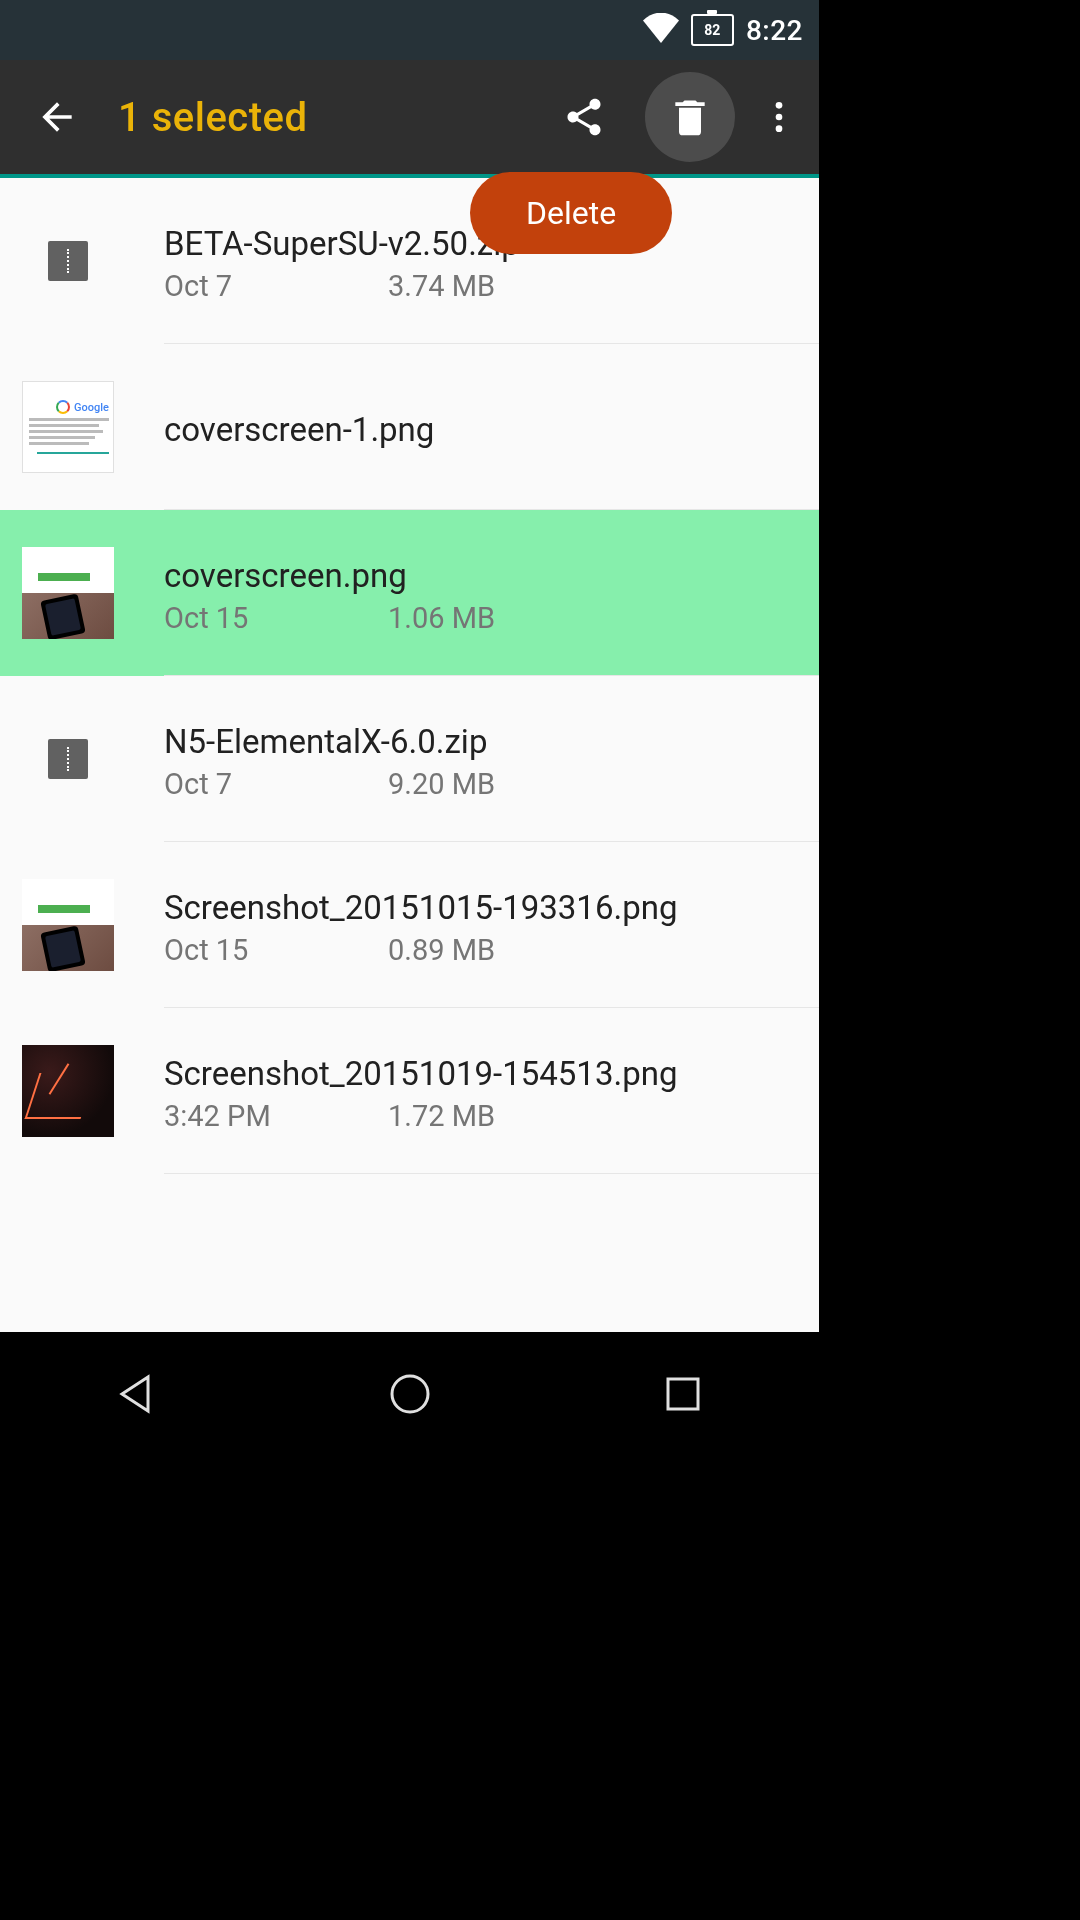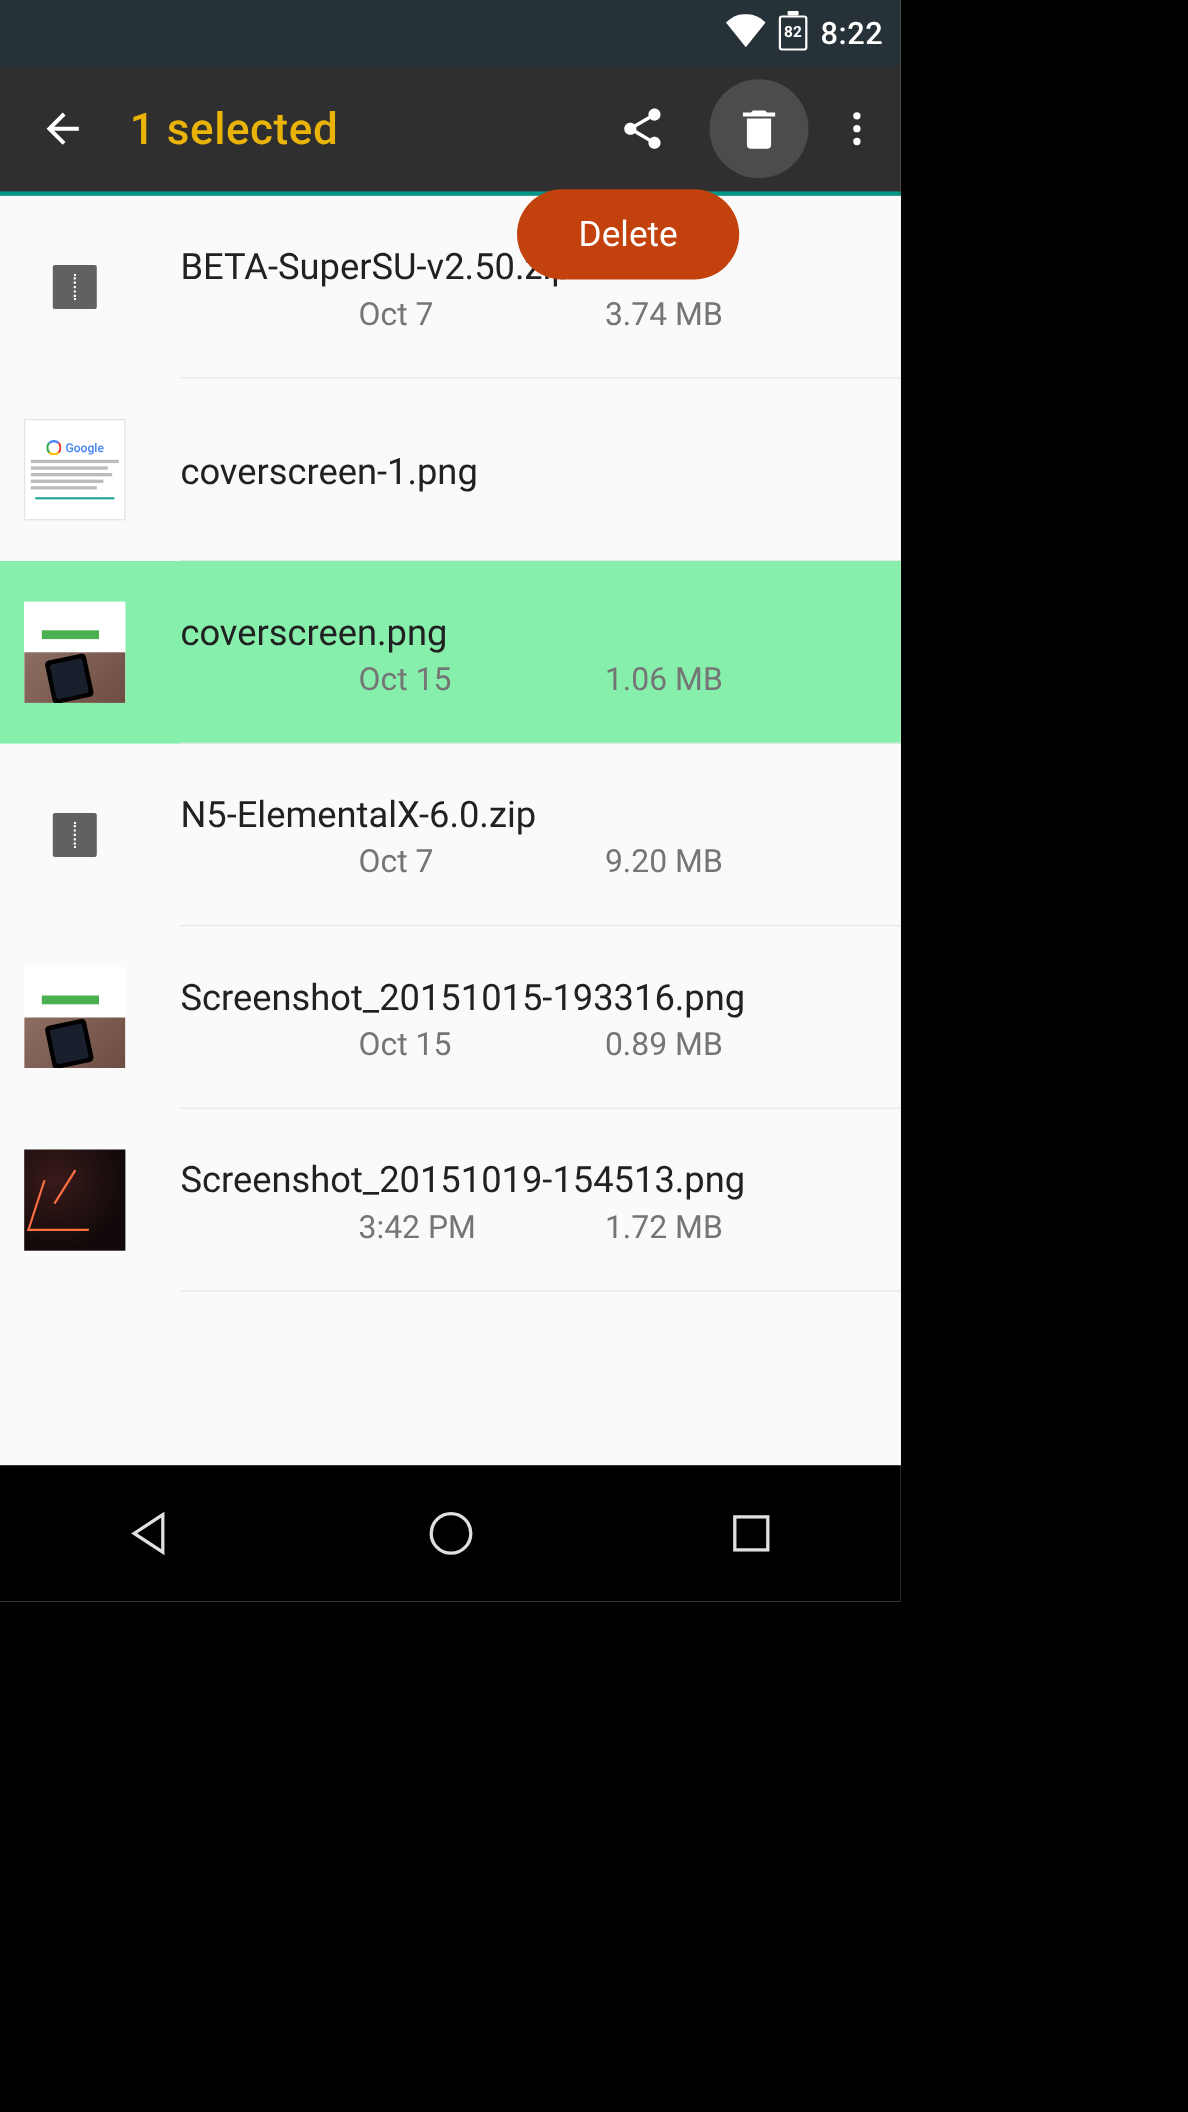--- a/index.html
+++ b/index.html
@@ -2,21 +2,21 @@
 <html><head>
 <meta charset="utf-8">
 <style>
   * { margin: 0; padding: 0; box-sizing: border-box; font-family: Roboto, "Helvetica Neue", Arial, sans-serif; }
   html, body { width: 819px; height: 1456px; background: #000; overflow: hidden; }
   .screen { width: 819px; height: 1456px; background: #fafafa; display: flex; flex-direction: column; position: relative; }
 
   
   .statusbar { height: 60px; background: #263238; display: flex; justify-content: flex-end; align-items: center; padding: 0 16px; gap: 12px; color: #fff; }
   .statusbar .clock { font-size: 28px; font-weight: 500; letter-spacing: 0.5px; }
-  .batt-box { width: 26px; height: 32px; border: 2px solid #fff; border-radius: 3px; position: relative; display: flex; align-items: center; justify-content: center; }
+  .batt-box { width: 43px; height: 32px; border: 2px solid #fff; border-radius: 3px; position: relative; display: flex; align-items: center; justify-content: center; }
   .batt-box::before { content:""; position:absolute; top:-6px; left:50%; transform:translateX(-50%); width:10px; height:4px; background:#fff; border-radius:1px; }
   .batt-box span { font-size: 14px; font-weight: 700; color:#fff; }
 
   
   .actionbar { height: 118px; background: #2f2f2f; display: flex; align-items: center; padding: 0 20px; gap: 24px; border-bottom: 4px solid #009688; }
   .actionbar .title { flex: 1; color: #eab308; font-size: 40px; font-weight: 500; letter-spacing: 0.5px; }
   .icon-btn { width: 74px; height: 74px; display:flex; align-items:center; justify-content:center; border-radius: 50%; color:#fff; }
   .icon-btn.highlight { background: #4c4c4c; width: 90px; height: 90px; }
   .icon-btn svg { width: 44px; height: 44px; fill: #fff; }
 
@@ -36,26 +36,26 @@
   
   .list { flex: 1; background: #fafafa; overflow: hidden; }
   .row { display: flex; align-items: center; height: 166px; padding-left: 22px; }
   .row.selected { background: #86efac; }
   .thumb { width: 92px; height: 92px; margin-right: 50px; display:flex; align-items:center; justify-content:center; background:#fff; border:1px solid #e0e0e0; overflow:hidden; font-size:10px; color:#555; }
   .thumb.archive { width: 40px; height: 40px; margin-left: 26px; margin-right: 76px; background:#616161; border:none; border-radius:2px; position:relative; }
   .thumb.archive::after { content:""; position:absolute; left:50%; top:8px; bottom:8px; width:0; border-left:2px dotted #fff; transform:translateX(-50%); }
   .details { flex:1; display:flex; flex-direction:column; justify-content:center; gap:6px; border-bottom: 1px solid #e6e6e6; height:100%; padding-top:28px; padding-bottom:22px; }
   .row:first-child .details { border-top: none; }
   .fname { font-size: 33px; color:#212121; font-weight:400; white-space:nowrap; overflow:hidden; text-overflow:ellipsis; }
-  .meta { display:flex; font-size: 29px; color:#757575;justify-content:center; }
+  .meta { display:flex; font-size: 29px; color:#757575; }
   .meta .date { width: 224px; }
   .meta .size { }
 
   
-  .thumb.g1 { flex-direction:column; align-items:center; padding:4px; }
+  .thumb.g1 { flex-direction:column; align-items:flex-end; padding:4px; }
   .thumb.g1 .ghead { display:flex; align-items:center; gap:4px; }
   .thumb.g1 .glogo { width:14px; height:14px; border-radius:50%; border:2px solid #4285F4; border-right-color:#EA4335; border-bottom-color:#FBBC05; border-left-color:#34A853; }
   .thumb.g1 .gtext { color:#4285F4; font-size:11px; font-weight:500; }
   .thumb.g1 .glines { margin-top:4px; width:80px; }
   .thumb.g1 .glines div { height:3px; background:#bbb; margin-bottom:3px; }
   .thumb.g1 .gbar { height:2px; background:#26a69a; width:72px; margin-top:4px; }
 
   .thumb.shot { flex-direction:column; padding:0; border:none; }
   .thumb.shot .top { height:46px; background:#fff; width:100%; position:relative; }
   .thumb.shot .top .grn { position:absolute; left:16px; right:24px; top:26px; height:8px; background:#4CAF50; }

